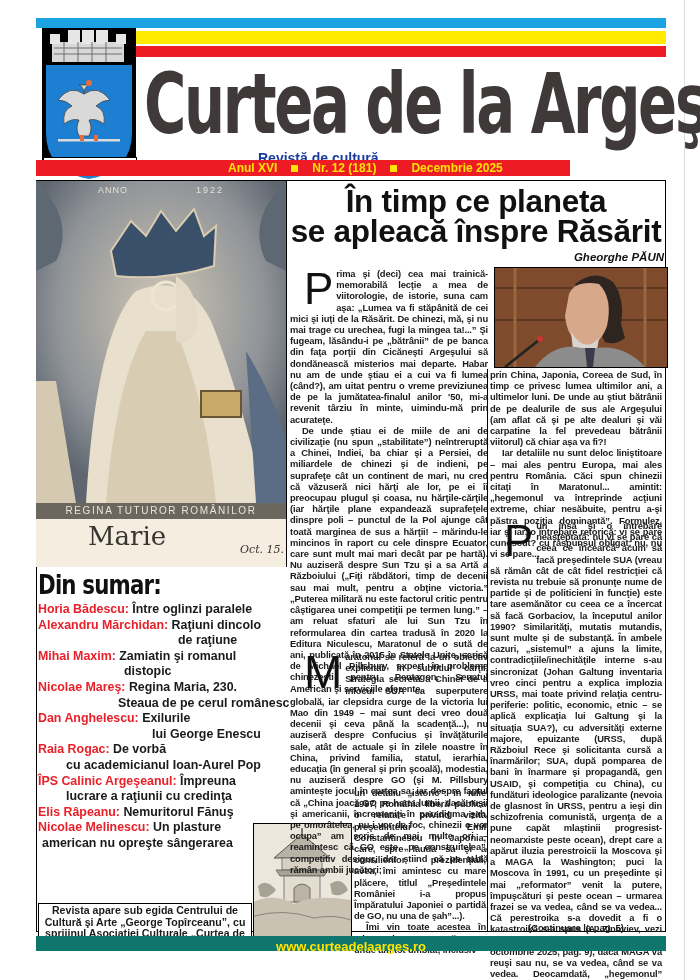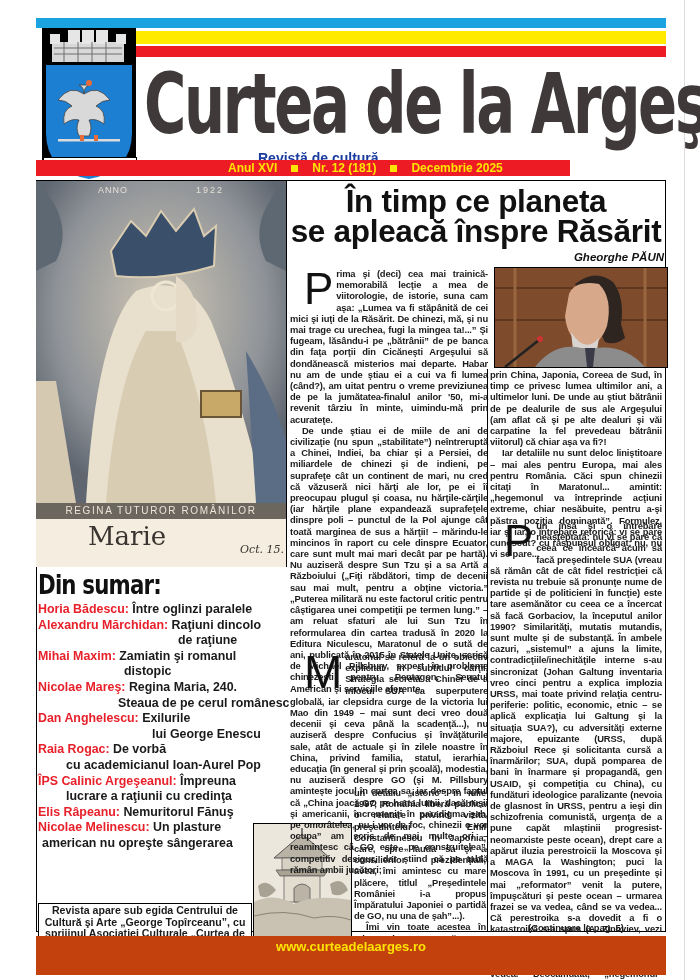--- a/index.html
+++ b/index.html
@@ -67,21 +67,21 @@
   .col1c { left:354px; top:787px; width:132px; }
   .col2a { left:490px; top:369px; width:172px; }
   .col2b { left:490px; top:520px; width:172px; }
   .dropcap { float:left; font-size:44px; line-height:38px; font-weight:normal; margin:2px 3px 0 14px; color:#111; font-family:"Liberation Sans", sans-serif; }
   .dropcap.m { font-size:46px; }
   .cont-note { left:490px; top:922px; width:172px; text-align:center; font-size:9.4px; font-weight:bold; color:#1b1b1b; }
 
   .vline { left:487px; top:369px; width:1px; height:563px; background:#000; }
 
   
-  .footer { left:36px; top:936px; width:630px; height:39px; background:#c2410c; }
+  .footer { left:36px; top:936px; width:630px; height:15px; background:#0f766e; }
   .footer span { display:block; text-align:center; font-size:13px; font-weight:bold; line-height:22px; color:#ffe400; }
 </style>
 </head>
 <body>
 
 <div class="rightedge"></div>
 
 <div class="abs stripe-blue"></div>
 <div class="abs stripe-yellow"></div>
 <div class="abs stripe-red"></div>
@@ -150,21 +150,21 @@
   <div class="sigarea"></div>
   <span class="sig">Marie</span>
   <span class="date">Oct. 15.</span>
 </div>
 
 <div class="abs sumar-title">Din sumar:</div>
 <div class="abs sumar">
   <div class="row"><span class="auth">Horia Bădescu:</span><span> Între oglinzi paralele</span></div>
   <div class="row"><span class="auth">Alexandru Mărchidan:</span><span> Raţiuni dincolo</span><span class="cont" style="padding-left:140px">de raţiune</span></div>
   <div class="row"><span class="auth">Mihai Maxim:</span><span> Zamiatin şi romanul</span><span class="cont" style="padding-left:86px">distopic</span></div>
-  <div class="row"><span class="auth">Nicolae Mareş:</span><span> Regina Maria, 240.</span><span class="cont" style="padding-left:80px">Steaua de pe cerul românesc</span></div>
+  <div class="row"><span class="auth">Nicolae Mareş:</span><span> Regina Maria, 230.</span><span class="cont" style="padding-left:80px">Steaua de pe cerul românesc</span></div>
   <div class="row"><span class="auth">Dan Anghelescu:</span><span> Exilurile</span><span class="cont" style="padding-left:114px">lui George Enescu</span></div>
   <div class="row"><span class="auth">Raia Rogac:</span><span> De vorbă</span><span class="cont" style="padding-left:28px">cu academicianul Ioan-Aurel Pop</span></div>
   <div class="row"><span class="auth">ÎPS Calinic Argeşeanul:</span><span> Împreuna</span><span class="cont" style="padding-left:28px">lucrare a raţiunii cu credinţa</span></div>
   <div class="row"><span class="auth">Elis Râpeanu:</span><span> Nemuritorul Fănuş</span></div>
   <div class="row"><span class="auth">Nicolae Melinescu:</span><span> Un plasture</span><span class="cont" style="padding-left:4px">american nu opreşte sângerarea</span></div>
 </div>
 
 <div class="abs egida">Revista apare sub egida Centrului de Cultură şi Arte „George Topîrceanu”, cu sprijinul Asociaţiei Culturale „Curtea de Argeş”.</div>
 
 <div class="abs pagoda">

